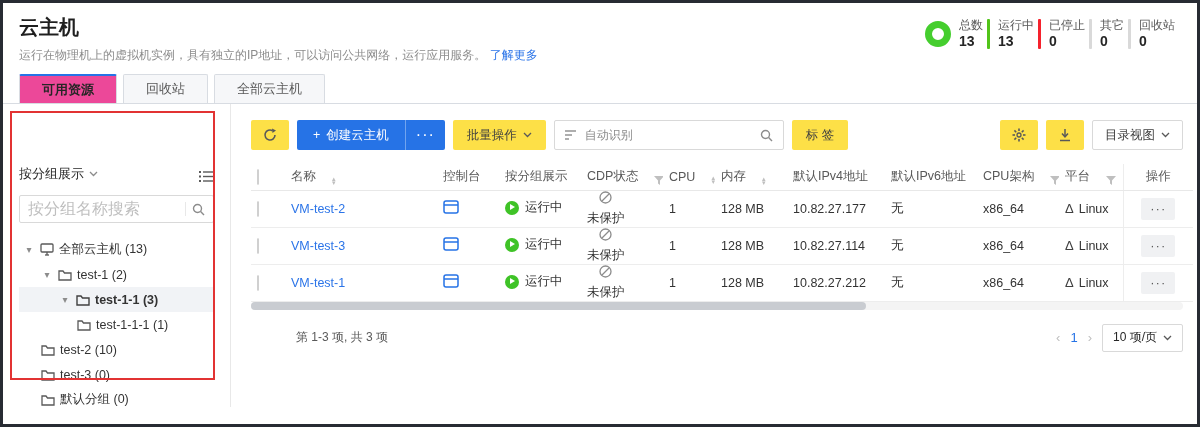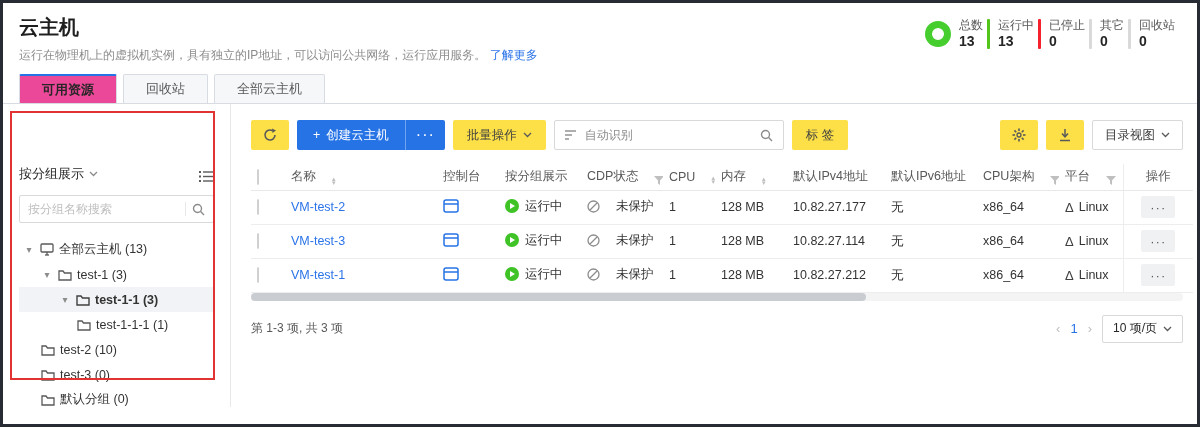--- a/index.html
+++ b/index.html
@@ -26,21 +26,21 @@
   .tab.active { background:#ec4899; color:#262626; font-weight:700; border-top:2px solid #2673e6; margin-bottom:-1px; }
 
   
   .content { display:flex; height:303px; }
   .sidebar { width:228px; border-right:1px solid #e8e8e8; position:relative; padding:18px 16px 0 16px; flex-shrink:0; }
   .red-annotation { position:absolute; left:7px; top:7px; width:205px; height:269px; border:2px solid #e23333; pointer-events:none; z-index:6; }
   .sb-head { display:flex; align-items:flex-end; justify-content:space-between;margin-top:43px; }
   .sb-title { font-size:13px; color:#262626; display:flex; align-items:center; gap:5px; cursor:pointer; }
   .chev { display:inline-block; }
   .sb-search { margin-top:12px; height:28px; border:1px solid #d9d9d9; border-radius:2px; display:flex; align-items:center; padding:0 8px; gap:6px; }
-  .sb-search input { border:none; outline:none; flex:1; font-size:12px; color:#404040; min-width:0; font-family:inherit; }
+  .sb-search input { border:none; outline:none; flex:1; font-size:16px; color:#404040; min-width:0; font-family:inherit; }
   .sb-search input::placeholder { color:#bfbfbf; }
   .sb-search .vline { width:1px; height:14px; background:#e8e8e8; }
   .tree { margin-top:14px; }
   .tree-row { display:flex; align-items:center; gap:5px; height:25px; font-size:12.5px; color:#333; cursor:pointer; }
   .tree-row .arrow { font-size:10px; color:#8c8c8c; width:12px; text-align:center; }
   .tree-row.selected { background:#f1f3f6; font-weight:700; }
   .tree-icon { display:inline-flex; color:#595959; }
 
   
   .main { flex:1; padding:16px 14px 0 20px; min-width:0; }
@@ -64,32 +64,32 @@
   tbody td { height:34px; border-bottom:1px solid #ededed; color:#333; }
   .th-inner { display:inline-flex; align-items:flex-end; gap:16px; }
   .sort-icon { display:inline-flex; flex-direction:column; line-height:4px; font-size:7px; color:#bfbfbf; }
   .filter-icon { color:#bfbfbf; display:inline-flex; }
   .checkbox { width:14px; height:14px; border:1px solid #d0d0d0; border-radius:2px; background:#fff; cursor:pointer; }
   .link { color:#2b74e8; cursor:pointer; }
   .console-icon { color:#2673e6; display:inline-flex; cursor:pointer; }
   .status { display:inline-flex; align-items:center; gap:6px; }
   .status-dot { width:14px; height:14px; border-radius:50%; background:#3fc327; position:relative; flex-shrink:0; }
   .status-dot::after { content:""; position:absolute; left:5px; top:3.5px; border-left:5px solid #fff; border-top:3.5px solid transparent; border-bottom:3.5px solid transparent; }
-  .cdp { display:inline-flex; align-items:center; gap:16px; color:#333; }
+  .cdp { display:inline-flex; align-items:center; gap:6px; color:#333;flex-direction:column; }
   .cdp-icon { color:#8c8c8c; display:inline-flex; }
   .platform { display:inline-flex; align-items:center; gap:5px; }
   .tux { color:#404040; font-size:13px; }
   .op-col { border-left:1px solid #ededed !important; text-align:center; }
   .more-btn { width:34px; height:22px; background:#f0f1f3; border:none; border-radius:2px; color:#595959; font-size:13px; letter-spacing:1px; cursor:pointer; }
 
   
   .hscroll { height:8px; background:#f4f4f4; border-radius:4px; margin-top:0; position:relative; }
   .hscroll-thumb { position:absolute; left:0; top:0; height:8px; width:66%; background:#c9ccd1; border-radius:4px; cursor:grab; }
   .table-footer { display:flex; align-items:center; justify-content:space-between; margin-top:14px; }
-  .summary { font-size:12px; color:#595959; }
+  .summary { font-size:12px; color:#595959;margin-left:45px; }
   .pager { display:flex; align-items:center; gap:10px; }
   .pg-arrow { color:#bfbfbf; font-size:13px; cursor:pointer; }
   .pg-num { color:#2673e6; font-size:13px; cursor:pointer; }
   .page-size { height:28px; border:1px solid #d9d9d9; border-radius:2px; background:#fff; display:flex; align-items:center; gap:6px; padding:0 10px; font-size:12px; color:#262626; cursor:pointer; }
 </style>
 </head>
 <body>
 
 <div class="frame">
 
@@ -191,21 +191,21 @@
             </span>
           <span>全部云主机 (13)</span>
         </div>
         <div class="tree-row" style="padding-left:22px">
           <span class="arrow">▾</span>
           <span class="tree-icon">
               <svg width="14" height="12" viewBox="0 0 14 12">
                 <path d="M1 2 h4 l1.5 2 H13 v7 H1 z" fill="none" stroke="#595959" stroke-width="1.3"></path>
               </svg>
             </span>
-          <span>test-1 (3)</span>
+          <span>test-1 (2)</span>
         </div>
         <div class="tree-row selected" style="padding-left:40px">
           <span class="arrow">▾</span>
           <span class="tree-icon">
               <svg width="14" height="12" viewBox="0 0 14 12">
                 <path d="M1 2 h4 l1.5 2 H13 v7 H1 z" fill="none" stroke="#404040" stroke-width="1.4"></path>
               </svg>
             </span>
           <span>test-1-1 (3)</span>
         </div>

